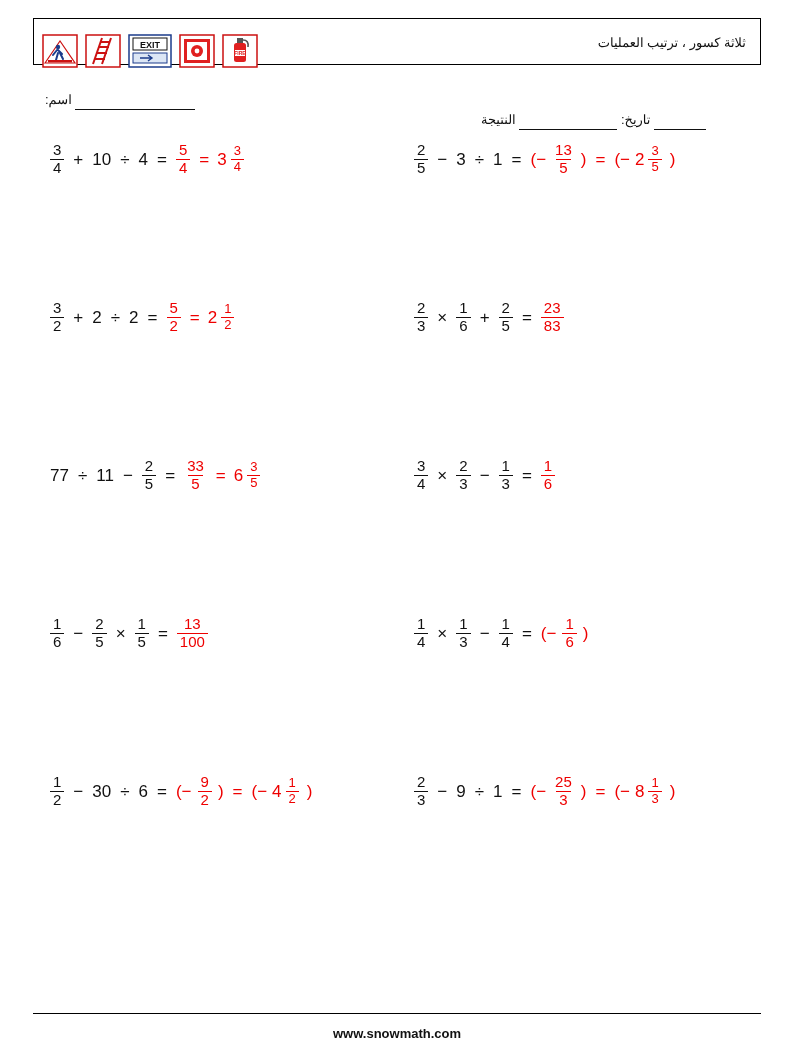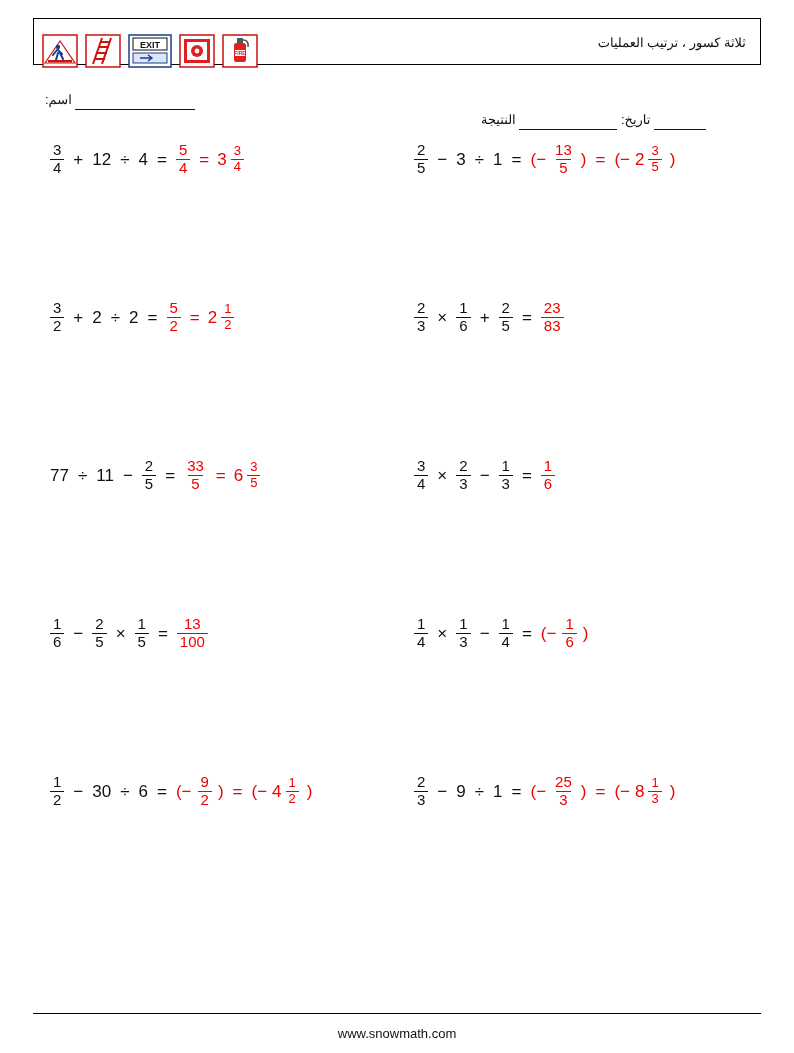--- a/index.html
+++ b/index.html
@@ -142,21 +142,21 @@
     width: 728px;
     border-top: 1px solid #000000;
   }
   .footer-text {
     position: absolute;
     left: 0;
     top: 1026px;
     width: 794px;
     text-align: center;
     font-size: 13px;
-    font-weight: normal;
+    font-weight: bold;
     color: #111111;
   }
 </style>
 </head>
 <body>
 
 <div class="header-box">
   <div class="icon-strip">
 
     <div class="icon-cell">
@@ -232,21 +232,21 @@
 </div>
 
 <div class="grid">
     <div class="cell" style="left: 0px; top: 0px;">
       <div class="expr">
         <span class="frac">
           <span class="num">3</span>
           <span class="den">4</span>
         </span>
         <span class="op">+</span>
-        <span class="tok">12</span>
+        <span class="tok">10</span>
         <span class="op">÷</span>
         <span class="tok">4</span>
         <span class="op">=</span>
         <span class="frac red">
           <span class="num">5</span>
           <span class="den">4</span>
         </span>
         <span class="op red">=</span>
         <span class="mixed red">
           <span class="whole">3</span>

